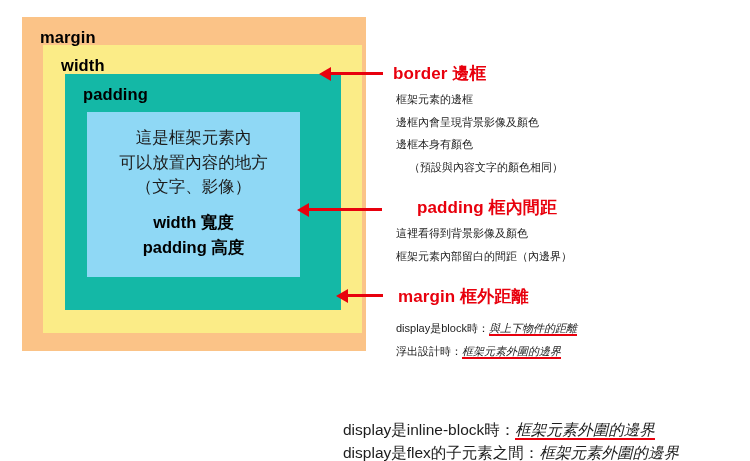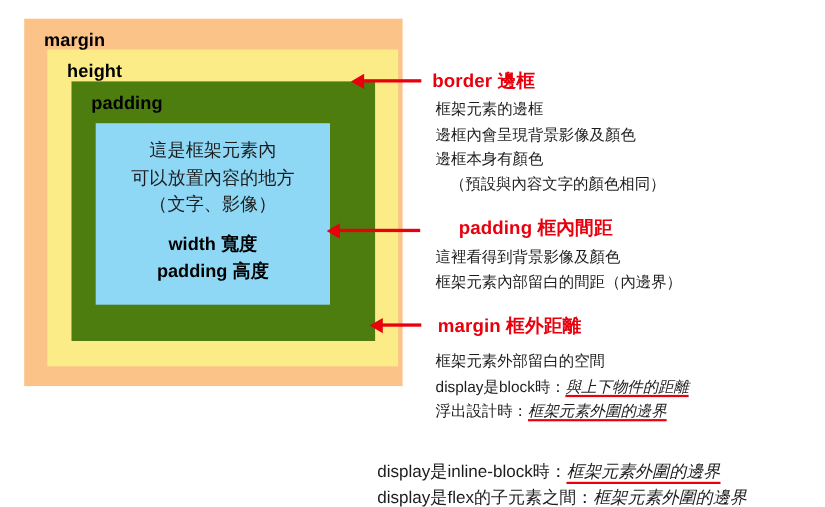--- a/index.html
+++ b/index.html
@@ -8,21 +8,21 @@
     background:#ffffff;
     font-family:"Liberation Sans","DejaVu Sans",sans-serif;
     overflow:hidden;
     position:relative;
   }
   
   #diagram{position:absolute;left:22px;top:17px;width:344px;height:334px;}
   .boxlayer{position:absolute;box-sizing:border-box;}
   #margin-box{left:0;top:0;width:344px;height:334px;background:#FBC387;}
   #border-box{left:21px;top:28px;width:319px;height:288px;background:#FBEC87;}
-  #padding-box{left:43px;top:57px;width:276px;height:236px;background:#4d7c0f;}
+  #padding-box{left:43px;top:57px;width:276px;height:236px;background:#14b8a6;}
   #content-box{left:22px;top:38px;width:213px;height:165px;background:#8FD8F5;}
   .boxlabel{
     position:absolute;
     font-weight:bold;font-size:16.5px;color:#000000;
     white-space:nowrap;letter-spacing:0.1px;
   }
   #label-margin{left:18px;top:11px;}
   #label-border{left:39px;top:39px;}
   #label-padding{left:61px;top:68px;}
   #content-text{
@@ -51,21 +51,21 @@
   #arrow-margin{left:347px;top:294px;width:36px;}
   
   #annotations{position:absolute;left:389px;top:0;width:361px;height:325px;}
   .ann-head{
     position:absolute;
     color:#E8000D;font-weight:bold;font-size:17px;
     white-space:nowrap;letter-spacing:0.1px;
   }
   .ann-body{
     position:absolute;
-    color:#1c1c1c;font-size:14px;line-height:22.5px;
+    color:#1c1c1c;font-size:11px;line-height:22.5px;
     white-space:nowrap;
   }
   #head-border{left:4px;top:62px;}
   #body-border{left:7px;top:88px;}
   #head-padding{left:4px;top:196px;margin-left:24px;}
   #body-padding{left:7px;top:222px;}
   #head-margin{left:9px;top:285px;}
   #body-margin{left:7px;top:317px;}
   .ann-body .indent{padding-left:13px;display:inline-block;}
   .u{
@@ -95,21 +95,21 @@
       <div class="content-line dim">這是框架元素內</div>
       <div class="content-line dim">可以放置內容的地方</div>
       <div class="content-line dim">（文字、影像）</div>
       <div class="content-gap"></div>
       <div class="content-line strong">width 寬度</div>
       <div class="content-line strong">padding 高度</div>
     </div>
   </div>
 
   <div class="boxlabel" id="label-margin">margin</div>
-  <div class="boxlabel" id="label-border">height</div>
+  <div class="boxlabel" id="label-border">width</div>
   <div class="boxlabel" id="label-padding">padding</div>
 </div>
 
 <div class="arrow" id="arrow-border"></div>
 <div class="arrow" id="arrow-padding"></div>
 <div class="arrow" id="arrow-margin"></div>
 
 <div id="annotations">
 
   <div class="ann-head" id="head-border">border 邊框</div>
@@ -121,21 +121,20 @@
   </div>
 
   <div class="ann-head" id="head-padding">padding 框內間距</div>
   <div class="ann-body" id="body-padding">
     <div>這裡看得到背景影像及顏色</div>
     <div>框架元素內部留白的間距（內邊界）</div>
   </div>
 
   <div class="ann-head" id="head-margin">margin 框外距離</div>
   <div class="ann-body" id="body-margin">
-    <div>框架元素外部留白的空間</div>
     <div><span>display是block時：</span><span class="u">與上下物件的距離</span></div>
     <div><span>浮出設計時：</span><span class="u">框架元素外圍的邊界</span></div>
   </div>
 </div>
 
 <div id="bottom-lines">
   <div><span>display是inline-block時：</span><span class="u">框架元素外圍的邊界</span></div>
   <div><span>display是flex的子元素之間：</span><span class="u">框架元素外圍的邊界</span></div>
 </div>
 

